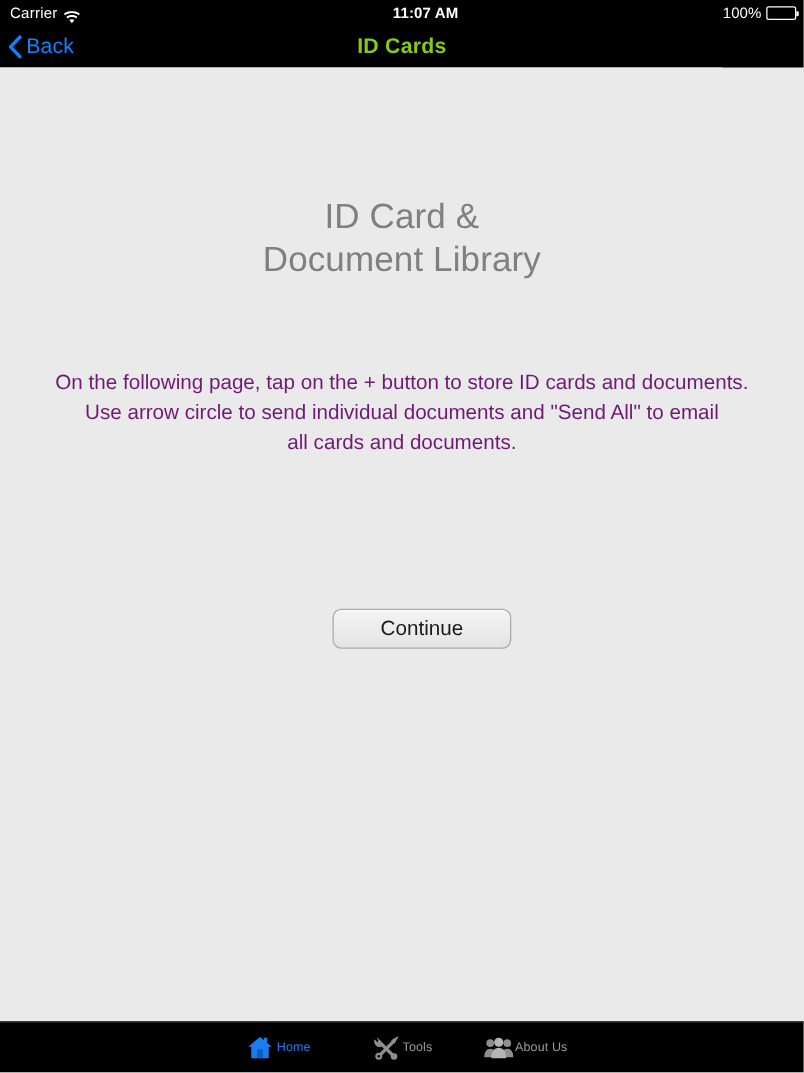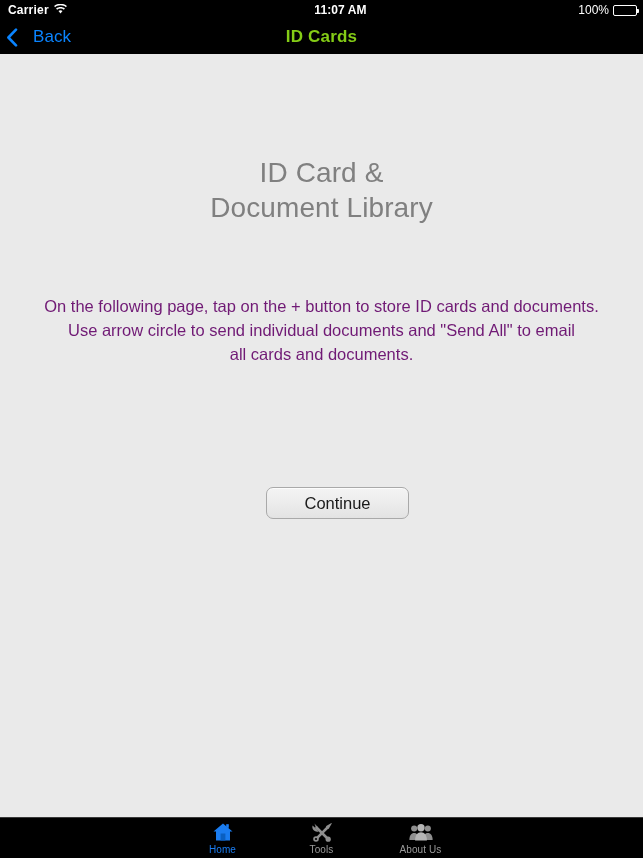--- a/index.html
+++ b/index.html
@@ -30,24 +30,23 @@
     height: 20px;
     background: #000000;
     color: #ffffff;
     font-size: 12px;
     line-height: 20px;
   }
   .status-left {
     position: absolute;
     left: 8px; top: 0;
     display: flex;
-    align-items: flex-start;
+    align-items: center;
     gap: 5px;
     height: 20px;
-    font-weight: bold;
   }
   .status-carrier {
     font-size: 12px;
     color: #ffffff;
     letter-spacing: .2px;
   }
   .wifi-icon {
     display: inline-block;
     width: 13px;
     height: 11px;
@@ -111,21 +110,21 @@
     width: 643px;
     height: 34px;
     background: #000000;
   }
   .nav-back {
     position: absolute;
     left: 6px; top: 0;
     height: 34px;
     display: flex;
     align-items: center;
-    gap: 15px;
+    gap: 3px;
     cursor: pointer;
     padding-right: 6px;
   }
   .chevron-left {
     width: 12px;
     height: 19px;
     display: block;
   }
   .nav-back-label {
     color: #0a84ff;
@@ -217,21 +216,21 @@
     justify-content: center;
   }
   .tab-items {
     display: flex;
     width: 276px;
     justify-content: space-between;
   }
   .tab-item {
     width: 78px;
     display: flex;
-    flex-direction: column;
+    flex-direction: row;
     align-items: center;
     justify-content: center;
     cursor: pointer;
     gap: 1px;
   }
   .tab-icon {
     width: 24px;
     height: 22px;
     display: flex;
     align-items: center;

